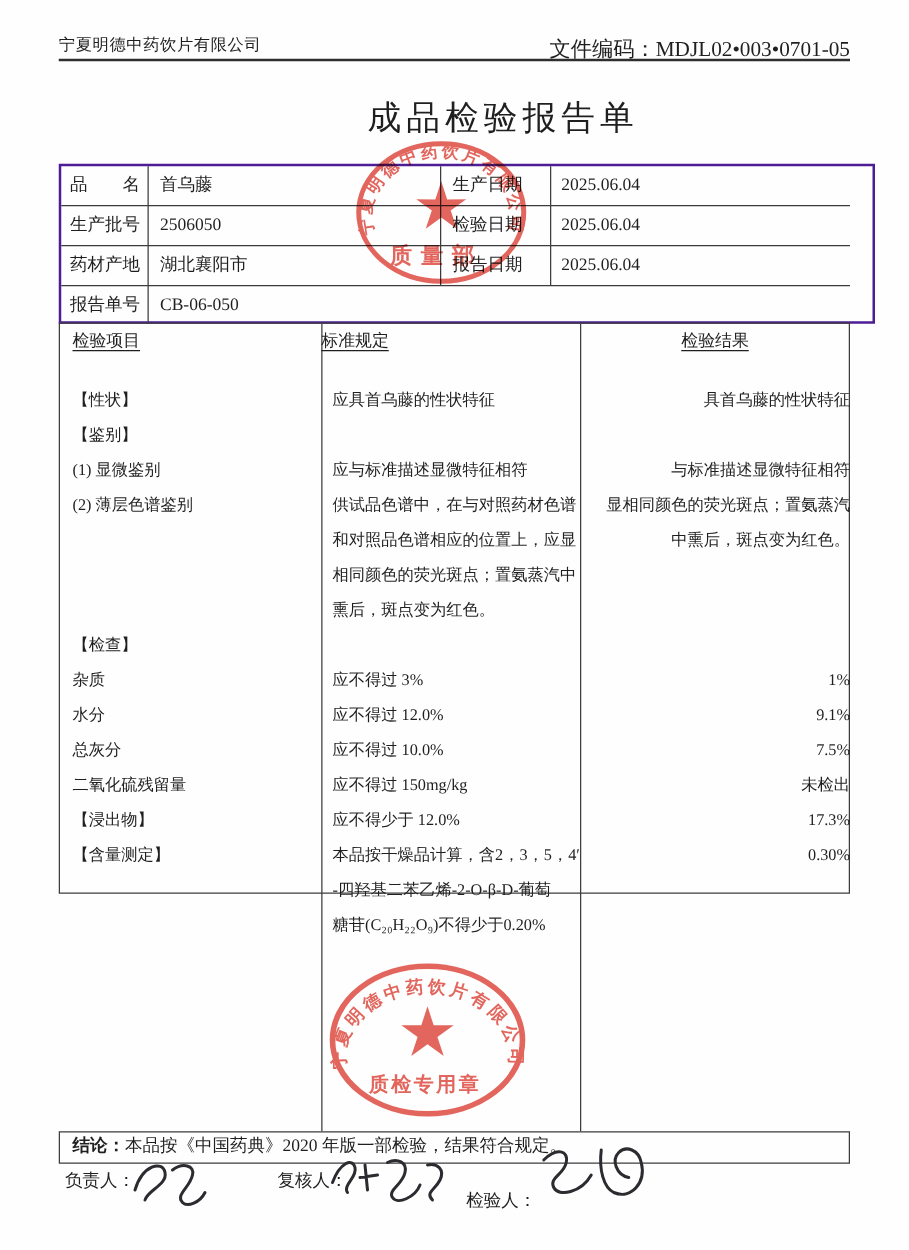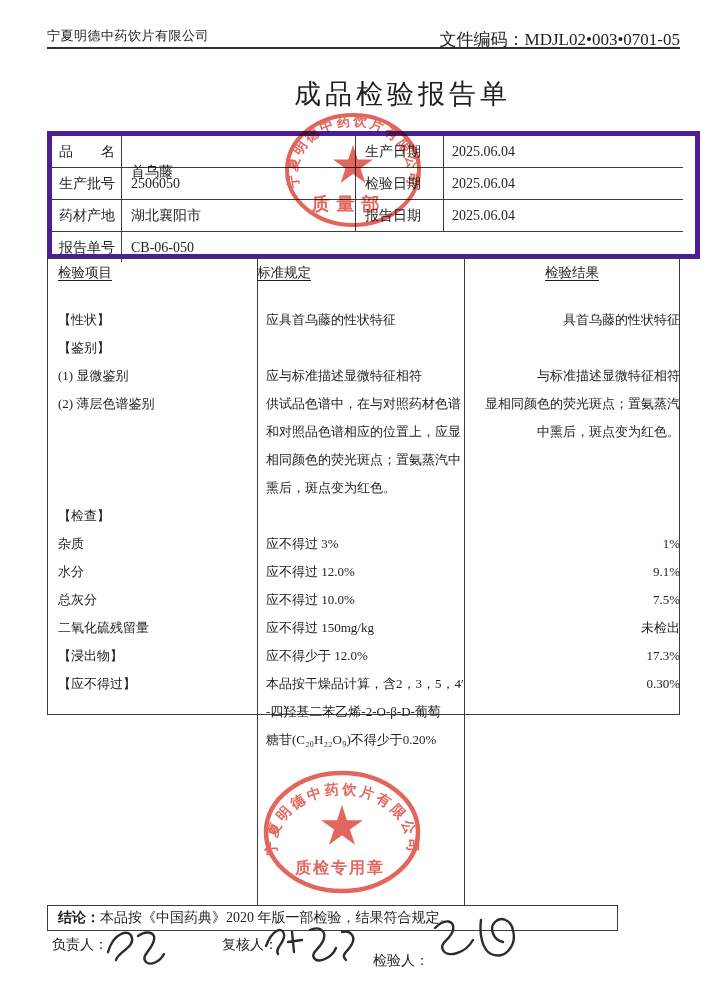--- a/index.html
+++ b/index.html
@@ -9,32 +9,32 @@
     overflow:hidden;
   }
   .page *{box-sizing:border-box;}
   .abs{position:absolute;}
   
   .hdr-company{left:47px;top:27px;font-size:13px;letter-spacing:.5px;}
   .hdr-code{right:47px;top:28px;font-size:17px;}
   .hdr-rule{left:47px;top:47px;width:633px;height:2px;background:#2e2e2e;}
   .title{left:15px;top:76px;width:727px;text-align:center;font-size:27px;font-weight:normal;letter-spacing:4px;margin-left:24px;}
   
-  .info-table{left:47px;top:131px;width:653px;height:128px;border:5px solid #4c1d95;}
+  .info-table{left:47px;top:131px;width:653px;height:128px;border:2px solid #4c1d95;}
   .line-h{position:absolute;height:1px;background:#3c3c3c;}
   .line-v{position:absolute;width:1px;background:#3c3c3c;}
   .cell{position:absolute;font-size:14px;line-height:31px;white-space:nowrap;}
   
   .test-table{left:47px;top:258px;width:633px;height:457px;border:1px solid #3c3c3c;}
   .col-head{position:absolute;top:5px;font-size:13.5px;}
   .col-head span{text-decoration:underline;text-underline-offset:3px;}
   .col-lines{position:absolute;top:47px;font-size:13px;}
   .tline{height:28px;line-height:28px;white-space:nowrap;}
   
-  .conclusion{left:47px;top:905px;width:571px;height:26px;border:1px solid #3c3c3c;
+  .conclusion{left:47px;top:905px;width:633px;height:26px;border:1px solid #3c3c3c;
     font-size:14px;line-height:24px;padding-left:10px;white-space:nowrap;}
   .conclusion b{font-weight:bold;}
   
   .sig-label{font-size:14px;white-space:nowrap;}
   .sig-ink path{fill:none;stroke:#2b2b30;stroke-width:2.4;stroke-linecap:round;stroke-linejoin:round;}
   
   .stamp{mix-blend-mode:multiply;opacity:.82;}
   .stamp .ring{fill:none;stroke:#dd4439;}
   .stamp text{fill:#dd4439;font-family:"Liberation Serif","DejaVu Serif",serif;font-weight:bold;}
   .stamp .star{fill:#dd4439;}
@@ -51,21 +51,21 @@
 
   <div class="abs info-table">
     <div class="line-h" style="left:0;top:31px;width:631px;"></div>
     <div class="line-h" style="left:0;top:63px;width:631px;"></div>
     <div class="line-h" style="left:0;top:95px;width:631px;"></div>
     <div class="line-v" style="left:69px;top:0;height:126px;"></div>
     <div class="line-v" style="left:303px;top:0;height:95px;"></div>
     <div class="line-v" style="left:391px;top:0;height:95px;"></div>
 
     <div class="cell" style="left:7px;top:0;">品　　名</div>
-    <div class="cell" style="left:79px;top:0;margin-top:20px;">首乌藤</div>
+    <div class="cell" style="left:79px;top:0;">首乌藤</div>
     <div class="cell" style="left:313px;top:0;">生产日期</div>
     <div class="cell" style="left:400px;top:0;">2025.06.04</div>
 
     <div class="cell" style="left:7px;top:32px;">生产批号</div>
     <div class="cell" style="left:79px;top:32px;">2506050</div>
     <div class="cell" style="left:313px;top:32px;">检验日期</div>
     <div class="cell" style="left:400px;top:32px;">2025.06.04</div>
 
     <div class="cell" style="left:7px;top:64px;">药材产地</div>
     <div class="cell" style="left:79px;top:64px;">湖北襄阳市</div>
@@ -91,21 +91,21 @@
         <div class="tline">(2) 薄层色谱鉴别</div>
         <div class="tline">&nbsp;</div>
         <div class="tline">&nbsp;</div>
         <div class="tline">&nbsp;</div>
         <div class="tline">【检查】</div>
         <div class="tline">杂质</div>
         <div class="tline">水分</div>
         <div class="tline">总灰分</div>
         <div class="tline">二氧化硫残留量</div>
         <div class="tline">【浸出物】</div>
-        <div class="tline">【应不得过】</div>
+        <div class="tline">【含量测定】</div>
       </div>
     <div class="col-lines" style="left:209px;width:207px;padding-left:9px;">
         <div class="tline">应具首乌藤的性状特征</div>
         <div class="tline">&nbsp;</div>
         <div class="tline">应与标准描述显微特征相符</div>
         <div class="tline">供试品色谱中，在与对照药材色谱</div>
         <div class="tline">和对照品色谱相应的位置上，应显</div>
         <div class="tline">相同颜色的荧光斑点；置氨蒸汽中</div>
         <div class="tline">熏后，斑点变为红色。</div>
         <div class="tline">&nbsp;</div>

